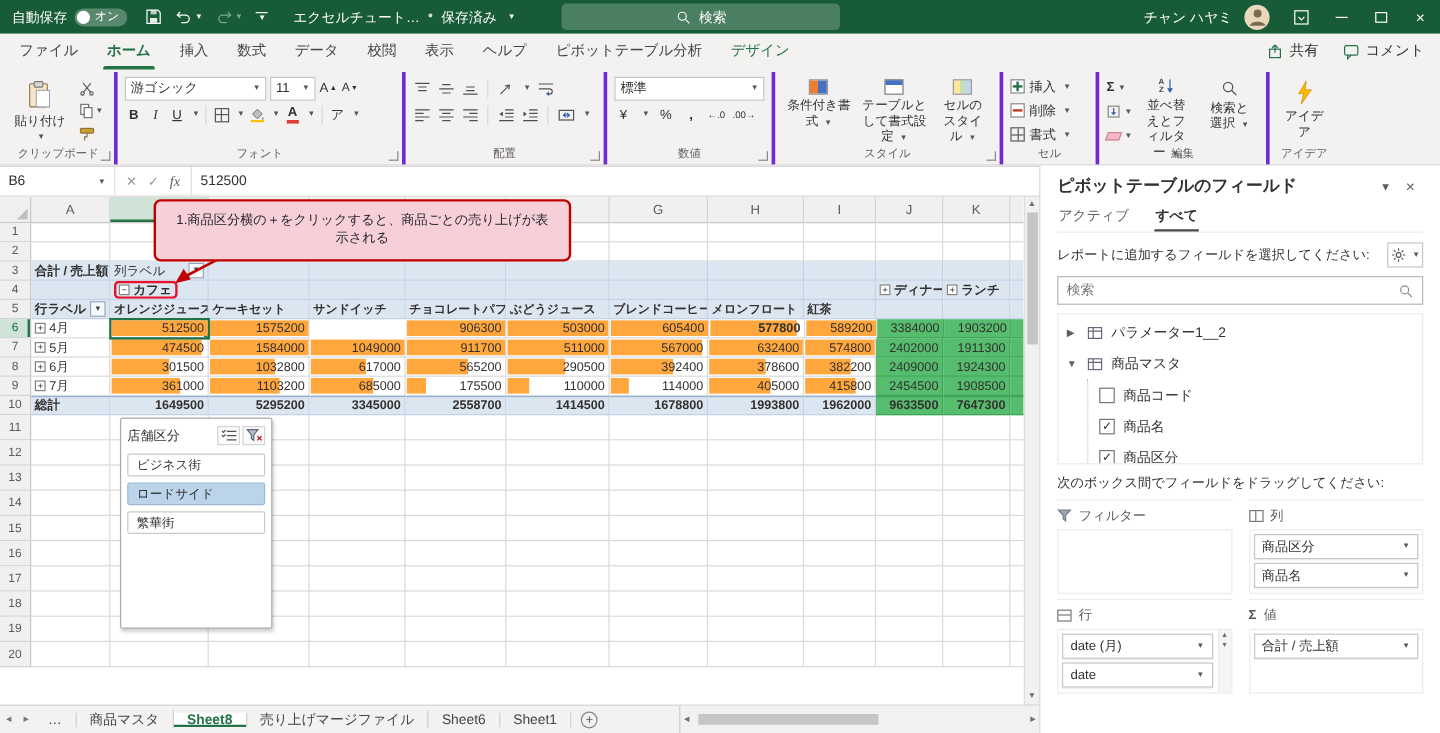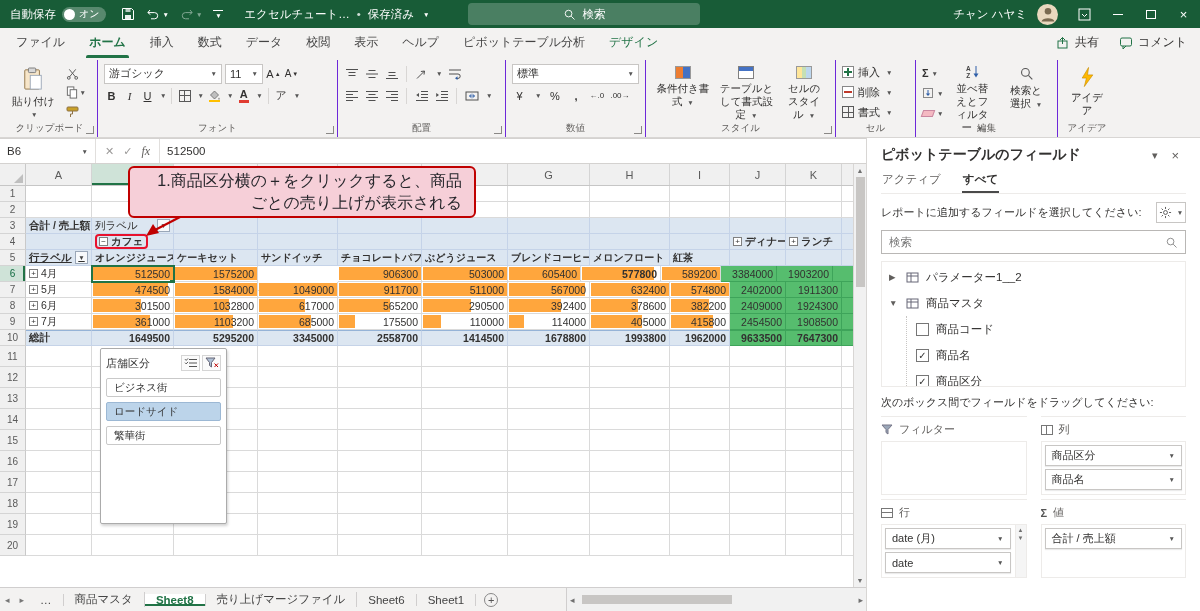--- a/index.html
+++ b/index.html
@@ -31,21 +31,21 @@
   .ribbon-tabs{height:30px;background:var(--ribbon-bg,#F3F2F1);display:flex;align-items:flex-end;padding:0 4px;flex:none}
   .rtab{padding:6px 12px 7px;font-size:12px;color:#444;position:relative;white-space:nowrap;cursor:default}
   .rtab.active{color:var(--accent,#217346);font-weight:bold}
   .rtab.active::after{content:"";position:absolute;left:9px;right:9px;bottom:0;height:3px;background:var(--accent,#217346);border-radius:2px 2px 0 0}
   .rtab.ctx{color:var(--accent,#217346)}
   .ribbon-right{margin-left:auto;display:flex;gap:2px;align-items:center;padding-bottom:4px}
   .rr-btn{display:flex;align-items:center;gap:5px;font-size:12px;color:#323130;padding:3px 9px}
 
   
   .ribbon{height:80px;background:var(--ribbon-bg,#F3F2F1);display:flex;padding:2px 2px 0;border-bottom:1px solid #D8D6D4;flex:none}
-  .rgroup{display:flex;flex-direction:column;position:relative;padding:2px 6px 14px;border-right:1px solid #6d28d9;flex:none}
+  .rgroup{display:flex;flex-direction:column;position:relative;padding:2px 6px 14px;border-right:3px solid #6d28d9;flex:none}
   .grp-label{position:absolute;bottom:2px;left:0;right:0;text-align:center;font-size:9.5px;color:#605E5C;white-space:nowrap}
   .launcher{position:absolute;right:3px;bottom:3px;width:8px;height:8px;border-right:1.5px solid #8A8886;border-bottom:1.5px solid #8A8886}
   .big-btn{display:flex;flex-direction:column;align-items:center;gap:3px;padding:4px 4px 0;font-size:10.5px;color:#323130;text-align:center;line-height:1.2}
   .lbl2{font-size:10.5px;line-height:1.25}
   .small-row{display:flex;align-items:center;gap:3px;height:21px;font-size:11px;margin-top:1px}
   .combo{display:flex;align-items:center;justify-content:space-between;background:#fff;border:1px solid #C8C6C4;height:20px;padding:0 4px;font-size:11px;white-space:nowrap;overflow:hidden}
   .tbtn{display:inline-flex;align-items:center;justify-content:center;min-width:15px;height:18px;color:#323130}
   .tbtn.b{font-weight:bold}.tbtn.i{font-style:italic;font-family:"Liberation Serif","DejaVu Serif",serif}.tbtn.u{text-decoration:underline}
   .supa{font-size:6px;margin-left:1px}
   .vsep{width:1px;height:16px;background:#D8D6D4;margin:0 2px}
@@ -97,21 +97,21 @@
   .num{margin-left:auto;position:relative;z-index:2}
   .dbar{position:absolute;left:1px;top:1px;bottom:1px;background:var(--bar-orange,#FFA63D);z-index:1}
   .gcell.green{background:var(--bar-green,#56BD6E);border-color:#3EA45A}
   .ptop{border-top:1px solid #95B3D7}
   .selcell{outline:2px solid var(--selection,#217346);outline-offset:-1px;z-index:3}
   .selcell::after{content:"";position:absolute;right:-1px;bottom:-1px;width:4px;height:4px;background:var(--selection,#217346)}
   .xp{display:inline-flex;width:9px;height:9px;border:1px solid #808080;background:#fff;font-size:8px;line-height:1;align-items:center;justify-content:center;margin-right:3px;flex:none;color:#333}
   .redring{display:inline-flex;align-items:center;border:2px solid #E8112D;border-radius:4px;padding:0 3px 0 2px;height:15px}
   .fdrop{margin-left:auto;width:13px;height:13px;border:1px solid #9AA7B8;background:#F7F9FB;font-size:6.5px;display:inline-flex;align-items:center;justify-content:center;color:#444;flex:none}
 
-  .callout{position:absolute;left:128px;top:2px;width:348px;height:52px;background:var(--callout-bg,#F6CFD8);border:2px solid var(--callout-border,#C00000);border-radius:6px;display:flex;align-items:center;justify-content:center;padding:2px 12px;font-size:16px;color:#26262b;text-align:right;line-height:1.4;z-index:7}
+  .callout{position:absolute;left:128px;top:2px;width:348px;height:52px;background:var(--callout-bg,#F6CFD8);border:2px solid var(--callout-border,#C00000);border-radius:6px;display:flex;align-items:center;justify-content:center;padding:2px 12px;font-size:11px;color:#26262b;text-align:center;line-height:1.4;z-index:7}
   .callout-arrow{position:absolute;left:0;top:0;z-index:7;pointer-events:none}
 
   .slicer{position:absolute;left:100px;top:184px;width:127px;height:176px;background:#fff;border:1px solid #ABABAB;border-radius:2px;box-shadow:1px 2px 3px rgba(0,0,0,.18);z-index:6;display:flex;flex-direction:column;padding:4px 5px}
   .slicer-head{display:flex;align-items:center;height:20px;margin-bottom:5px;gap:2px}
   .slicer-title{font-size:11px;color:#333;margin-right:auto}
   .sl-ico{width:19px;height:16px;display:flex;align-items:center;justify-content:center;border:1px solid #D5D5D5;background:#FBFBFB}
   .slicer-item{height:19px;border:1px solid #C9C9C9;border-radius:2px;display:flex;align-items:center;padding:0 7px;font-size:10.5px;margin-bottom:5px;background:#fff;color:#333}
   .slicer-item.selected{background:var(--slicer-selected,#BCD4EA);border-color:#9CB8D4}
 
   
@@ -632,21 +632,21 @@
                   <span class="bold">ディナー</span>
                 </div>
                 <div class="gcell pband" style="width: 56px;">
                   <span class="xp">+</span>
                   <span class="bold">ランチ</span>
                 </div>
                 <div class="gcell fill pband"></div>
               </div>
               <div class="grow short">
                 <div class="rowh">5</div>
-                <div class="gcell pband" style="width: 66px; text-decoration: underline;">
+                <div class="gcell pband" style="width: 66px;">
                   <span class="bold">行ラベル</span>
                   <span class="fdrop">▼</span>
                 </div>
                 <div class="gcell pband phead" style="width: 82px;">オレンジジュース</div>
                 <div class="gcell pband phead" style="width: 84px;">ケーキセット</div>
                 <div class="gcell pband phead" style="width: 80px;">サンドイッチ</div>
                 <div class="gcell pband phead" style="width: 84px;">チョコレートパフェ</div>
                 <div class="gcell pband phead" style="width: 86px;">ぶどうジュース</div>
                 <div class="gcell pband phead" style="width: 82px;">ブレンドコーヒー</div>
                 <div class="gcell pband phead" style="width: 80px;">メロンフロート</div>
@@ -674,21 +674,21 @@
                   <span class="num">994000</span>
                 </div>
                 <div class="gcell" style="width: 84px;">
                   <span class="dbar" style="width:99.4%"></span>
                   <span class="num">906300</span>
                 </div>
                 <div class="gcell" style="width: 86px;">
                   <span class="dbar" style="width:98.4%"></span>
                   <span class="num">503000</span>
                 </div>
-                <div class="gcell" style="width: 73px;">
+                <div class="gcell" style="width: 83px;">
                   <span class="dbar" style="width:100%"></span>
                   <span class="num">605400</span>
                 </div>
                 <div class="gcell" style="width: 80px; font-weight: bold;">
                   <span class="dbar" style="width:91.4%"></span>
                   <span class="num">577800</span>
                 </div>
                 <div class="gcell" style="width: 60px;">
                   <span class="dbar" style="width:100%"></span>
                   <span class="num">589200</span>

